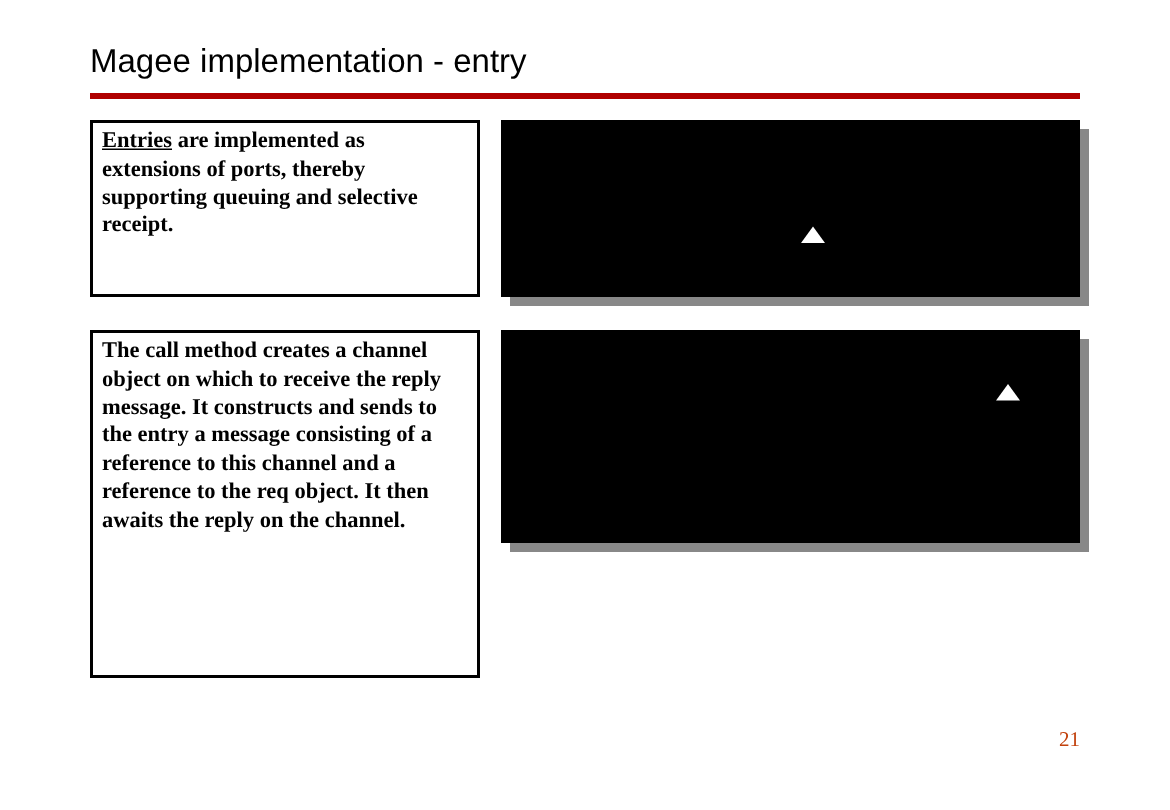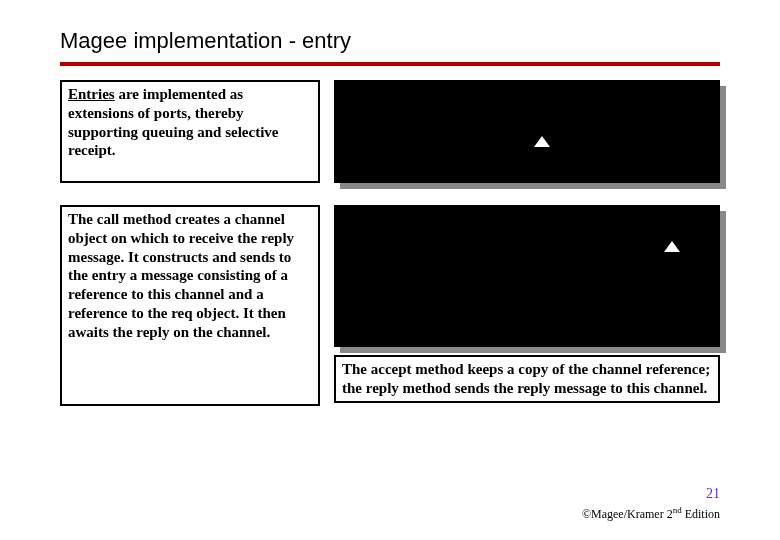--- a/index.html
+++ b/index.html
@@ -12,57 +12,51 @@
 .textbox{border:2px solid #000;padding:3px 6px;font-family:"Comic Sans MS","Comic Sans",cursive;font-size:15px;line-height:1.25;font-weight:700;color:#000}
 .left-thin{width:260px;flex:0 0 260px}
 .dark{background:#000;position:relative;flex:1}
 .shadow{position:absolute;top:6px;left:6px;right:-6px;bottom:-6px;background:#888;z-index:-1}
 .dark-inner{position:relative;width:100%;height:100%}
 .tri{position:absolute;width:0;height:0;border-left:8px solid transparent;border-right:8px solid transparent;border-bottom:11px solid #fff}
 .right-col{flex:1;display:flex;flex-direction:column;gap:8px}
 .dark2{height:210px}
 .under{text-decoration:underline}
 .footer-left{position:absolute;left:60px;bottom:38px;font-family:"Times New Roman",Times,serif;font-size:14px;color:#000}
-.page-num{position:absolute;right:60px;bottom:38px;font-family:"Times New Roman",Times,serif;font-size:14px;color:#6d28d9}
+.page-num{position:absolute;right:60px;bottom:38px;font-family:"Times New Roman",Times,serif;font-size:14px;color:#c2410c}
 .copyright{position:absolute;right:60px;bottom:18px;font-family:"Times New Roman",Times,serif;font-size:12px;color:#000}
 .sup{font-size:9px;vertical-align:super}
 </style>
 </head>
 <body>
 
 <div class="slide">
   <div class="title">Magee implementation - entry</div>
   <hr class="rule">
 
-  <div class="row row1" style="height:103px">
+  <div class="row row1" style="height:118px">
     <div class="textbox left-thin">
       <span class="under">Entries</span><span> are implemented as extensions of ports, thereby supporting queuing and selective receipt.</span>
     </div>
     <div class="dark">
       <div class="shadow"></div>
       <div class="dark-inner">
         <div class="tri" style="right:170px;bottom:36px"></div>
       </div>
     </div>
   </div>
 
   <div class="row">
-    <div class="textbox left-thin" style="height:201px">
+    <div class="textbox left-thin" style="height:232px">
       <span>The </span><span>call</span><span> method creates a channel object on which to receive the reply message. It constructs and sends to the entry a message consisting of a reference to this channel and a reference to the req object. It then awaits the reply on the channel.</span>
     </div>
     <div class="right-col">
       <div class="dark dark2" style="position:relative;flex:0 0 142px">
         <div class="shadow"></div>
         <div class="dark-inner">
           <div class="tri" style="right:40px;top:36px"></div>
         </div>
       </div>
-      <div class="textbox" style="flex:0 0 auto">
-        <span>The </span><span>accept</span><span> method keeps a copy of the channel reference; the </span><span>reply</span><span> method sends the reply message to this channel.</span>
-      </div>
     </div>
   </div>
 
   <div class="page-num">21</div>
-  <div class="copyright">
-    <span>©Magee/Kramer </span><span>2</span><span class="sup">nd</span><span> Edition</span>
-  </div>
 </div>
 
 </body></html>

